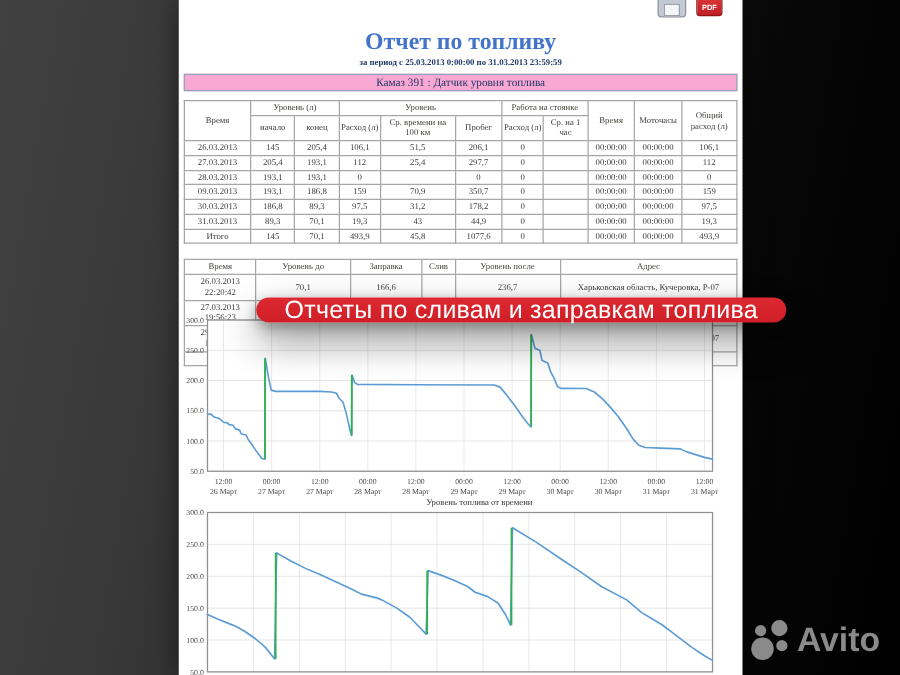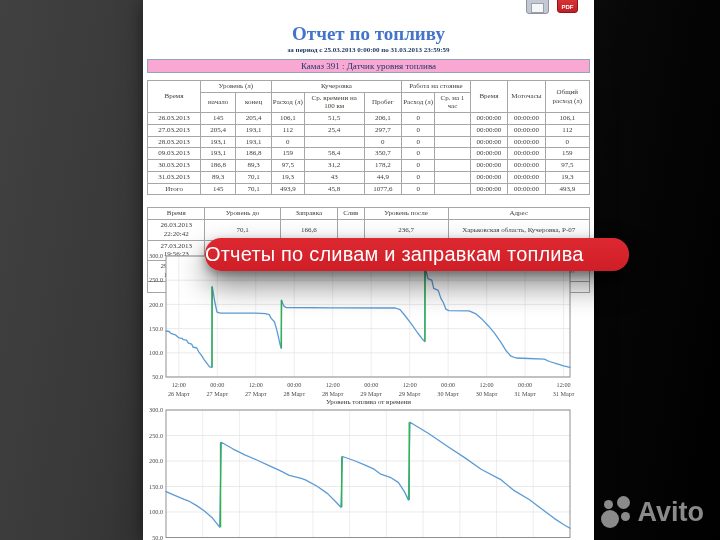--- a/index.html
+++ b/index.html
@@ -21,29 +21,29 @@
   .vehbar{margin:5px 4px 0;background:#f9a8d4;border:1px solid #93a4b8;text-align:center;
           font-size:9px;color:#1f3864;padding:1px 0;}
   
   table{border-collapse:collapse;width:443px;margin:7px 4px 0;table-layout:fixed;}
   .t2{margin-top:12px;}
   th,td{border:1px solid #a6a6a6;font-size:7px;font-weight:normal;color:#44403a;
         text-align:center;padding:1px 1px;line-height:1.25;overflow:hidden;}
   td{color:#3c3c3c;}
   .t2 td:first-child{white-space:pre-line;}
   
-  .banner{position:absolute;left:205px;top:238px;width:424px;height:33px;z-index:50;
+  .banner{position:absolute;left:205px;top:238px;width:424px;height:20px;z-index:50;
           background:linear-gradient(#dd2831,#cf1e27);border-radius:16px;
-          display:flex;align-items:center;
+          display:flex;align-items:center;justify-content:center;
           box-shadow:0 14px 30px rgba(0,0,0,.48),0 4px 10px rgba(0,0,0,.35);}
   .banner span{color:#fff;font-family:"Liberation Sans",sans-serif;font-size:20px;letter-spacing:.2px;}
   
   .chart1{position:absolute;left:0;top:250px;width:451px;height:154px;}
   .chart2{position:absolute;left:0;top:404px;width:451px;height:136px;}
-  .chart-caption{position:absolute;left:0;top:398px;width:451px;text-align:center;
+  .chart-caption{position:absolute;left:15px;top:398px;width:451px;text-align:center;
                  font-size:7px;color:#333;}
   
   .avito{position:absolute;right:16px;bottom:12px;display:flex;align-items:center;gap:3px;z-index:60;}
   .amark{position:relative;width:34px;height:32px;}
   .amark i{position:absolute;border-radius:50%;background:#8a8a8a;}
   .a1{width:9px;height:9px;left:3px;top:4px;}
   .a2{width:13px;height:13px;left:16px;top:0px;}
   .a3{width:18px;height:18px;left:0px;top:14px;}
   .a4{width:9px;height:9px;left:20px;top:16px;}
   .aword{color:#8a8a8a;font-family:"Liberation Sans",sans-serif;font-size:27px;font-weight:bold;line-height:1;}
@@ -74,21 +74,21 @@
         <col style="width:7.5%">
           <col style="width:8%">
           <col style="width:8.5%">
         <col style="width:8.5%">
           <col style="width:10%">
       </colgroup>
       <thead>
         <tr>
           <th rowspan="2">Время</th>
           <th colspan="2">Уровень (л)</th>
-          <th colspan="3">Кучеровка</th>
+          <th colspan="3">Уровень</th>
           <th colspan="2">Работа на стоянке</th>
           <th rowspan="2">Время</th>
           <th rowspan="2">Моточасы</th>
           <th rowspan="2">Общий расход (л)</th>
         </tr>
         <tr>
           <th>начало</th>
           <th>конец</th>
           <th>Расход (л)</th>
           <th>Ср. времени на 100 км</th>
@@ -135,21 +135,21 @@
             <td></td>
             <td>00:00:00</td>
             <td>00:00:00</td>
             <td>0</td>
           </tr>
           <tr>
             <td>09.03.2013</td>
             <td>193,1</td>
             <td>186,8</td>
             <td>159</td>
-            <td>58,4</td>
+            <td>70,9</td>
             <td>350,7</td>
             <td>0</td>
             <td></td>
             <td>00:00:00</td>
             <td>00:00:00</td>
             <td>159</td>
           </tr>
           <tr>
             <td>30.03.2013</td>
             <td>186,8</td>

